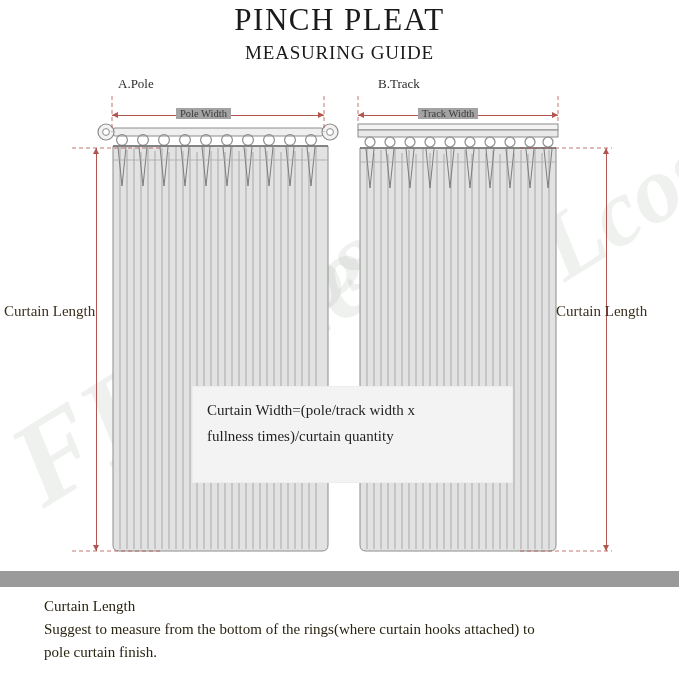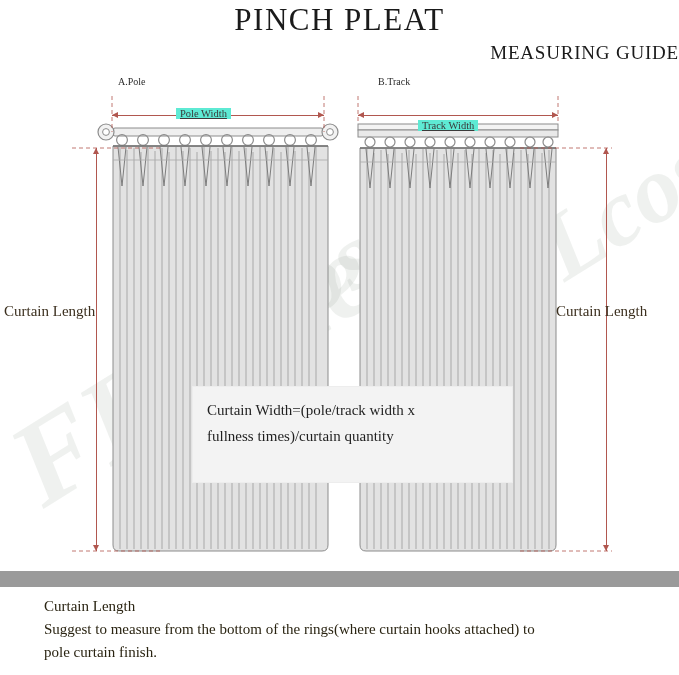--- a/index.html
+++ b/index.html
@@ -27,21 +27,20 @@
   }
   #main-title {
     top: 2px;
     font-size: 31px;
     letter-spacing: 1.5px;
   }
   #sub-title {
     top: 42px;
     font-size: 19px;
     letter-spacing: 0.8px;
-    text-align: right;
   }
 
   
   .watermark {
     position: absolute;
     color: rgba(130,150,130,0.13);
     font-family: "Liberation Serif", serif;
     font-style: italic;
     font-size: 120px;
     font-weight: bold;
@@ -50,45 +49,44 @@
     transform: rotate(-32deg);
     user-select: none;
   }
   #wm1 { left: -8px;  top: 300px; }
   #wm2 { left: 140px; top: 240px; font-size: 92px; }
   #wm3 { left: 470px; top: 150px; font-size: 95px; }
 
   
   .panel-label {
     position: absolute;
-    font-size: 10px;
+    font-size: 13px;
     color: #2b2b2b;
   }
   #label-a { left: 118px; top: 76px; }
   #label-b { left: 378px; top: 76px; font-family: Liberation Serif, serif; }
 
   
   .dim-h {
     position: absolute;
     height: 1px;
     background: #b1574f;
   }
   .dim-v {
     position: absolute;
     width: 1px;
     background: #b1574f;
   }
   .dim-label {
     position: absolute;
     font-size: 10.5px;
     color: #3a3a3a;
-    background: #5eead4;
+    background: #a3a3a3;
     padding: 0 4px;
     white-space: nowrap;
-    text-decoration: underline;
   }
   .arrow {
     position: absolute;
     width: 0; height: 0;
   }
   .arrow.left {
     border-top: 3.5px solid transparent;
     border-bottom: 3.5px solid transparent;
     border-right: 6px solid #b1574f;
   }
@@ -333,21 +331,21 @@
   </svg>
 
   <div class="dim-h" style="left:112px; top:115px; width:212px;"></div>
   <div class="arrow left" style="left:112px; top:111.5px;"></div>
   <div class="arrow right" style="left:318px; top:111.5px;"></div>
   <div class="dim-label" style="left:176px; top:108px;">Pole Width</div>
 
   <div class="dim-h" style="left:358px; top:115px; width:200px;"></div>
   <div class="arrow left" style="left:358px; top:111.5px;"></div>
   <div class="arrow right" style="left:552px; top:111.5px;"></div>
-  <div class="dim-label" style="left:418px; top:120px;">Track Width</div>
+  <div class="dim-label" style="left:418px; top:108px;">Track Width</div>
 
   <div class="dim-v" style="left:96px; top:148px; height:403px;"></div>
   <div class="arrow up" style="left:92.5px; top:148px;"></div>
   <div class="arrow down" style="left:92.5px; top:545px;"></div>
   <div class="length-label" id="len-left">Curtain Length</div>
 
   <div class="dim-v" style="left:606px; top:148px; height:403px;"></div>
   <div class="arrow up" style="left:602.5px; top:148px;"></div>
   <div class="arrow down" style="left:602.5px; top:545px;"></div>
   <div class="length-label" id="len-right">Curtain Length</div>

